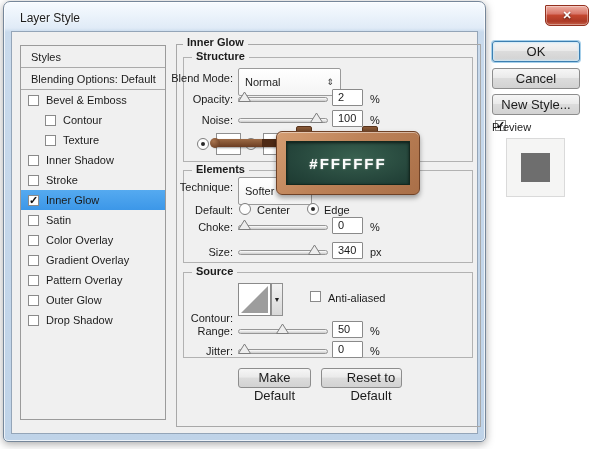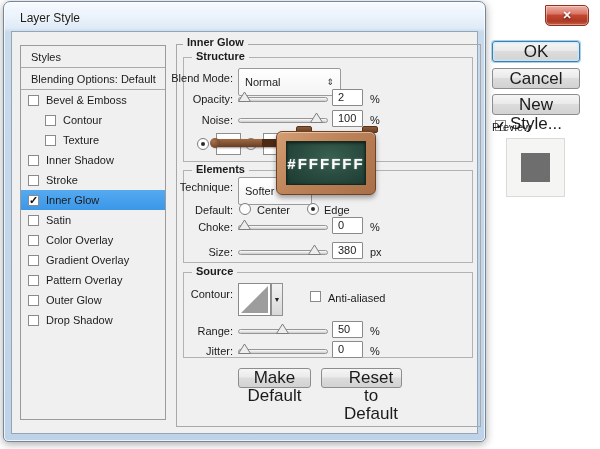--- a/index.html
+++ b/index.html
@@ -49,31 +49,31 @@
   .slider { position:absolute; width:90px; height:14px; }
   .track { position:absolute; left:0; right:0; top:7px; height:5px; border:1px solid #969696; border-radius:3px;
     background:linear-gradient(#fdfdfd,#cccccc); }
   .thumb { position:absolute; top:2px; }
 
   .radio { position:absolute; width:12px; height:12px; border:1px solid #7e7e7e; border-radius:50%; background:#fdfdfd; }
   .radio.checked::after { content:""; position:absolute; left:3px; top:3px; width:4px; height:4px; border-radius:50%; background:#2a2a2a; }
   .swatch { position:absolute; border:1px solid #8f8f8f; background:#fff; box-shadow:inset 0 0 0 1px #fff; }
 
   .btn { position:absolute; background:linear-gradient(#f6f6f6,#eaeaea 45%,#dcdcdc 50%,#d2d2d2); border:1px solid #8d8d8d;
-    border-radius:3px; text-align:center; font-size:17px; cursor:pointer; }
+    border-radius:3px; text-align:center; font-size:13px; cursor:pointer; }
   .btn.focus { border:1px solid #3c7fb1; box-shadow:0 0 0 1px #a7d0ea, inset 0 0 2px 1px #cde8f7; }
 
   
   .stick { position:absolute; left:212px; top:139px; width:74px; height:8px; border-radius:4px;
     background:linear-gradient(#9c6a45,#6b3d22); box-shadow:0 1px 2px rgba(0,0,0,.4); z-index:8; }
   .stick::before { content:""; position:absolute; left:-2px; top:-1px; width:10px; height:10px; border-radius:50%;
     background:radial-gradient(circle at 35% 30%,#a9744e,#5f341c); }
   .stick::after { content:""; position:absolute; right:6px; top:0; width:18px; height:8px; background:#4e2a15; }
   .board-tab { position:absolute; width:16px; height:7px; background:linear-gradient(#8a5a38,#6b4226); border:1px solid #573односー; border:1px solid #57331c; border-radius:2px; z-index:9; }
-  .chalkboard { position:absolute; left:276px; top:131px; width:100px; height:64px; z-index:10;
+  .chalkboard { position:absolute; left:276px; top:131px; width:144px; height:64px; z-index:10;
     border:1px solid #6f4227; border-radius:6px;
     background:linear-gradient(135deg,#d49d72,#bd8258 45%,#a96f48);
     box-shadow:0 3px 5px rgba(0,0,0,.35), inset 0 1px 0 rgba(255,255,255,.45); }
   .board { position:absolute; left:9px; top:9px; right:9px; bottom:9px; border:1px solid #14291f;
     background:radial-gradient(ellipse at 55% 35%,#38604f,#24443a 70%,#1d3a31);
     box-shadow:inset 0 1px 3px rgba(0,0,0,.6); display:flex; align-items:center; justify-content:center; }
   .board span { color:#fdfdfd; font-weight:bold; font-size:15px; letter-spacing:2px; text-shadow:0 0 2px rgba(255,255,255,.45); }
 
   
   .preview-well { position:absolute; left:506px; top:138px; width:59px; height:59px; background:#f5f5f4; border:1px solid #dadada; }
@@ -212,27 +212,27 @@
   <div class="valbox" style="left:332px; top:217px;">0</div>
   <div class="unit" style="left:370px; top:221px;">%</div>
 
   <div class="rlabel" style="top:246px;">Size:</div>
   <div class="slider" style="left:238px; top:243px;">
     <div class="track"></div>
     <svg class="thumb" style="left:70px;" width="13" height="10">
         <path d="M6.5 0 L12.5 9.5 L0.5 9.5 Z" fill="#ededed" stroke="#7d7d7d"></path>
       </svg>
   </div>
-  <div class="valbox" style="left:332px; top:242px;">380</div>
+  <div class="valbox" style="left:332px; top:242px;">340</div>
   <div class="unit" style="left:370px; top:246px;">px</div>
 
   <div class="fieldset" style="left:183px; top:272px; width:290px; height:86px;"></div>
   <div class="legend" style="left:192px; top:265px;">Source</div>
 
-  <div class="rlabel" style="top:288px;">Contour:</div>
+  <div class="rlabel" style="top:312px;">Contour:</div>
   <svg class="abs" style="left:238px; top:283px;" width="33" height="33">
     <rect x="0.5" y="0.5" width="32" height="32" fill="#ffffff" stroke="#8a8a8a"></rect>
     <polygon points="3,30 30,30 30,3" fill="#9d9d9d"></polygon>
   </svg>
   <div class="contour-btn" style="left:271px; top:283px; height:33px;">
     <span>▼</span>
   </div>
   <span class="checkbox abs" style="left:310px; top:291px;"></span>
   <div class="unit" style="left:328px; top:292px;">Anti-aliased</div>
 

